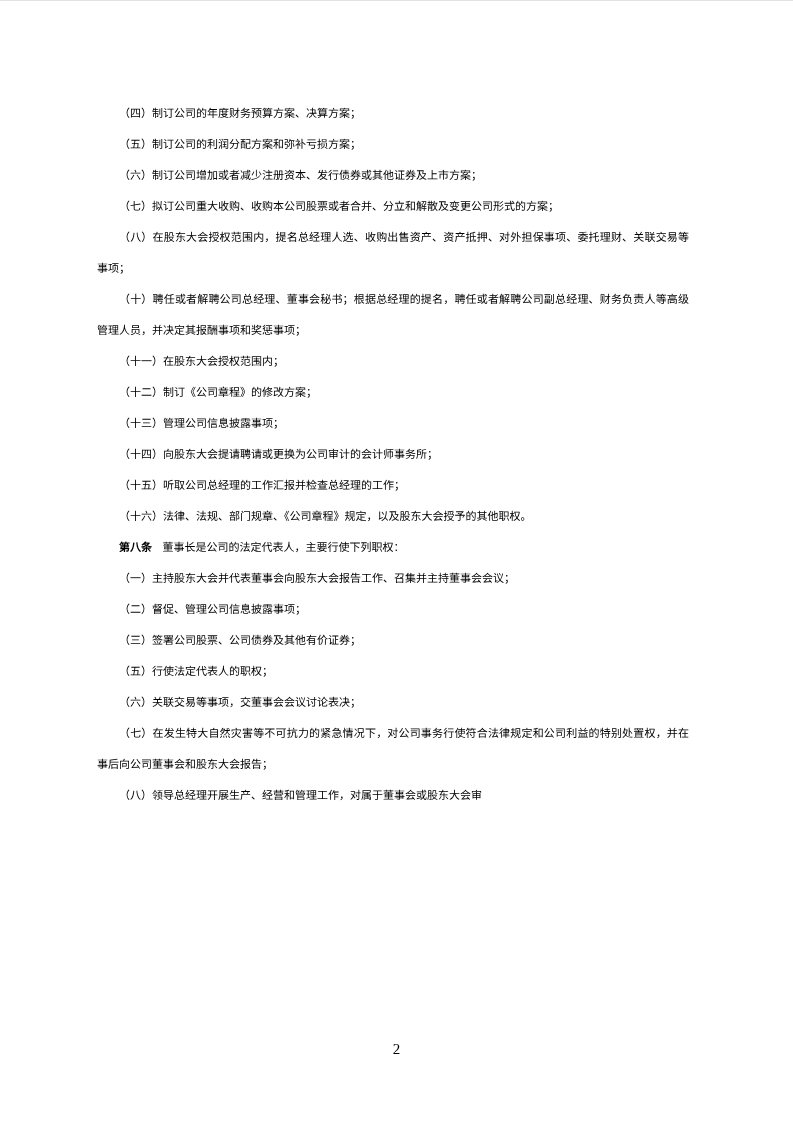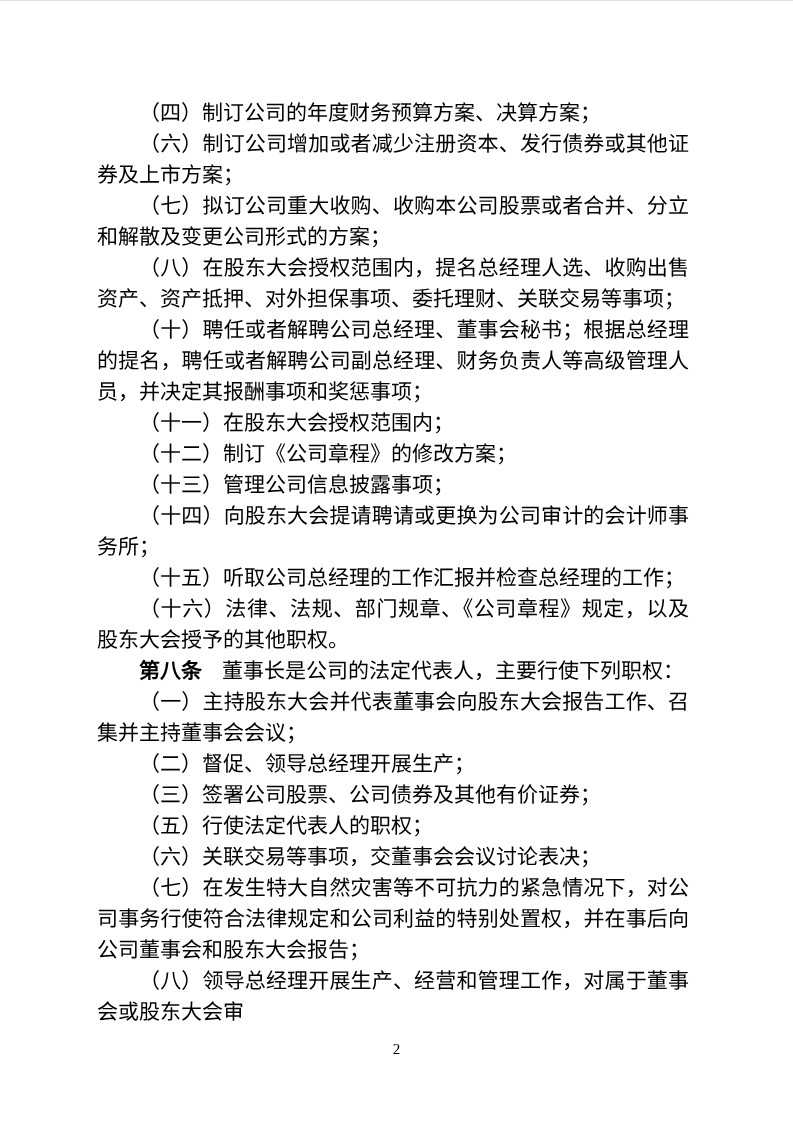--- a/index.html
+++ b/index.html
@@ -19,21 +19,21 @@
   }
   .doc-body {
     position: absolute;
     left: 97px;
     top: 97px;
     width: 592px;
   }
   p.para {
     margin: 0;
     padding: 0;
-    font-size: 21px;
+    font-size: 11px;
     line-height: 31px;
     text-align: justify;
     text-indent: 2em;
     word-break: break-all;
   }
   .article-num {
     font-weight: bold;
     margin-right: 0.95em;
   }
   .page-footer {
@@ -44,33 +44,34 @@
     text-align: center;
     font-size: 15px;
     line-height: 16px;
   }
 </style>
 </head>
 <body>
 
 <main class="doc-body">
     <p class="para"><span>（四）制订公司的年度财务预算方案、决算方案；</span></p>
+    <p class="para"><span>（五）制订公司的利润分配方案和弥补亏损方案；</span></p>
     <p class="para"><span>（六）制订公司增加或者减少注册资本、发行债券或其他证券及上市方案；</span></p>
     <p class="para"><span>（七）拟订公司重大收购、收购本公司股票或者合并、分立和解散及变更公司形式的方案；</span></p>
     <p class="para"><span>（八）在股东大会授权范围内，提名总经理人选、收购出售资产、资产抵押、对外担保事项、委托理财、关联交易等事项；</span></p>
     <p class="para"><span>（十）聘任或者解聘公司总经理、董事会秘书；根据总经理的提名，聘任或者解聘公司副总经理、财务负责人等高级管理人员，并决定其报酬事项和奖惩事项；</span></p>
     <p class="para"><span>（十一）在股东大会授权范围内；</span></p>
     <p class="para"><span>（十二）制订《公司章程》的修改方案；</span></p>
     <p class="para"><span>（十三）管理公司信息披露事项；</span></p>
     <p class="para"><span>（十四）向股东大会提请聘请或更换为公司审计的会计师事务所；</span></p>
     <p class="para"><span>（十五）听取公司总经理的工作汇报并检查总经理的工作；</span></p>
     <p class="para"><span>（十六）法律、法规、部门规章、《公司章程》规定，以及股东大会授予的其他职权。</span></p>
     <p class="para"><strong class="article-num">第八条</strong><span>董事长是公司的法定代表人，主要行使下列职权：</span></p>
     <p class="para"><span>（一）主持股东大会并代表董事会向股东大会报告工作、召集并主持董事会会议；</span></p>
-    <p class="para"><span>（二）督促、领导总经理开展生产；</span></p>
+    <p class="para"><span>（二）督促、管理公司信息披露事项；</span></p>
     <p class="para"><span>（三）签署公司股票、公司债券及其他有价证券；</span></p>
     <p class="para"><span>（五）行使法定代表人的职权；</span></p>
     <p class="para"><span>（六）关联交易等事项，交董事会会议讨论表决；</span></p>
     <p class="para"><span>（七）在发生特大自然灾害等不可抗力的紧急情况下，对公司事务行使符合法律规定和公司利益的特别处置权，并在事后向公司董事会和股东大会报告；</span></p>
     <p class="para"><span>（八）领导总经理开展生产、经营和管理工作，对属于董事会或股东大会审</span></p>
   </main>
 
 <footer class="page-footer">
   <span>2</span>
 </footer>

